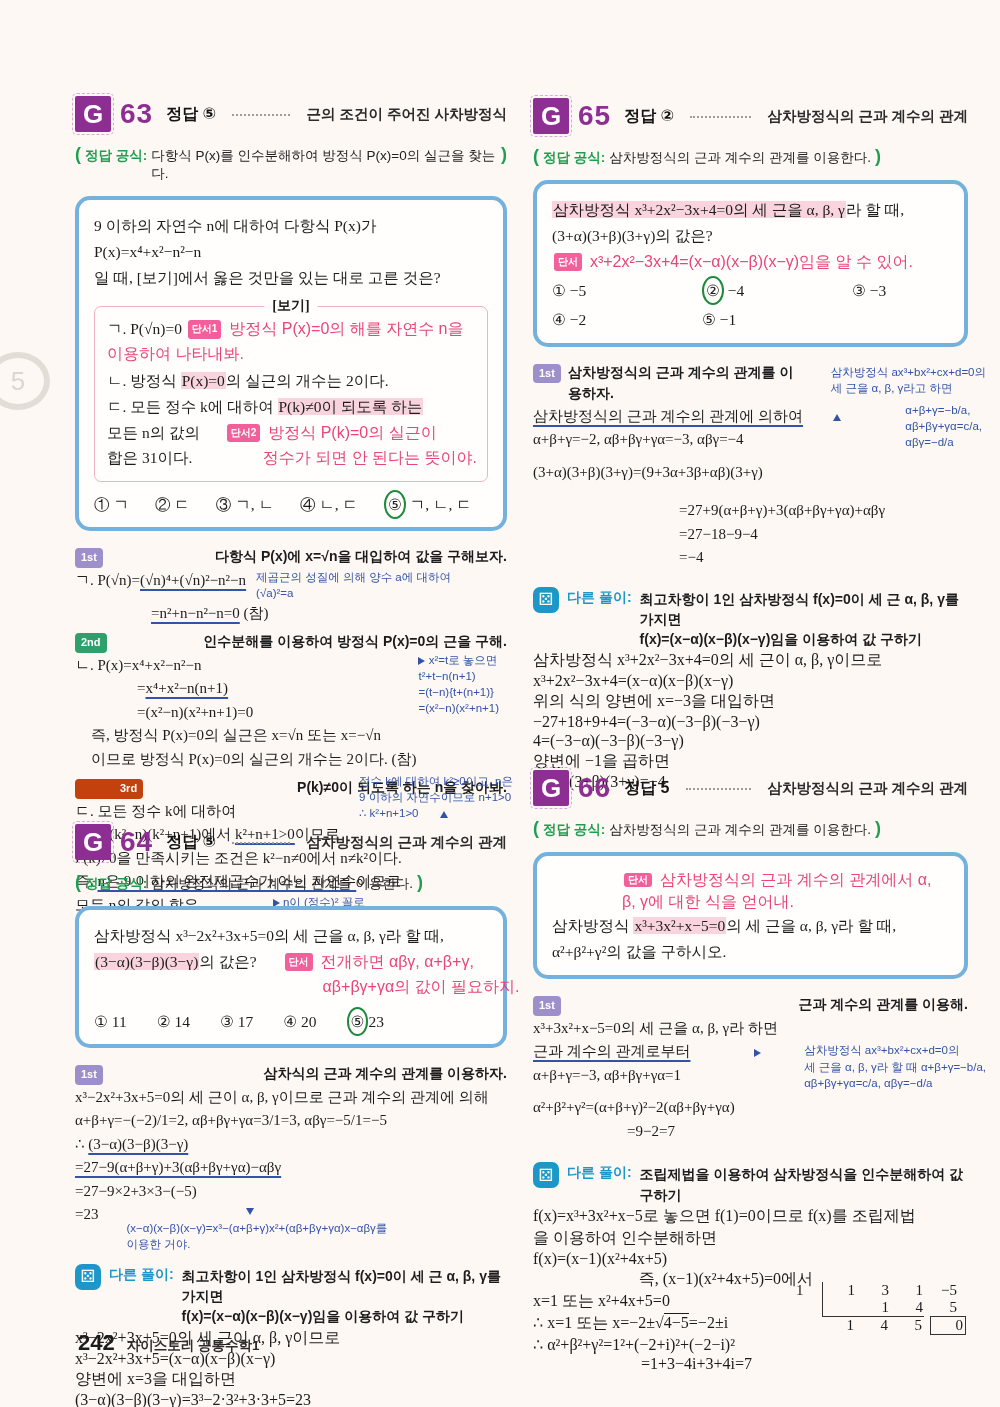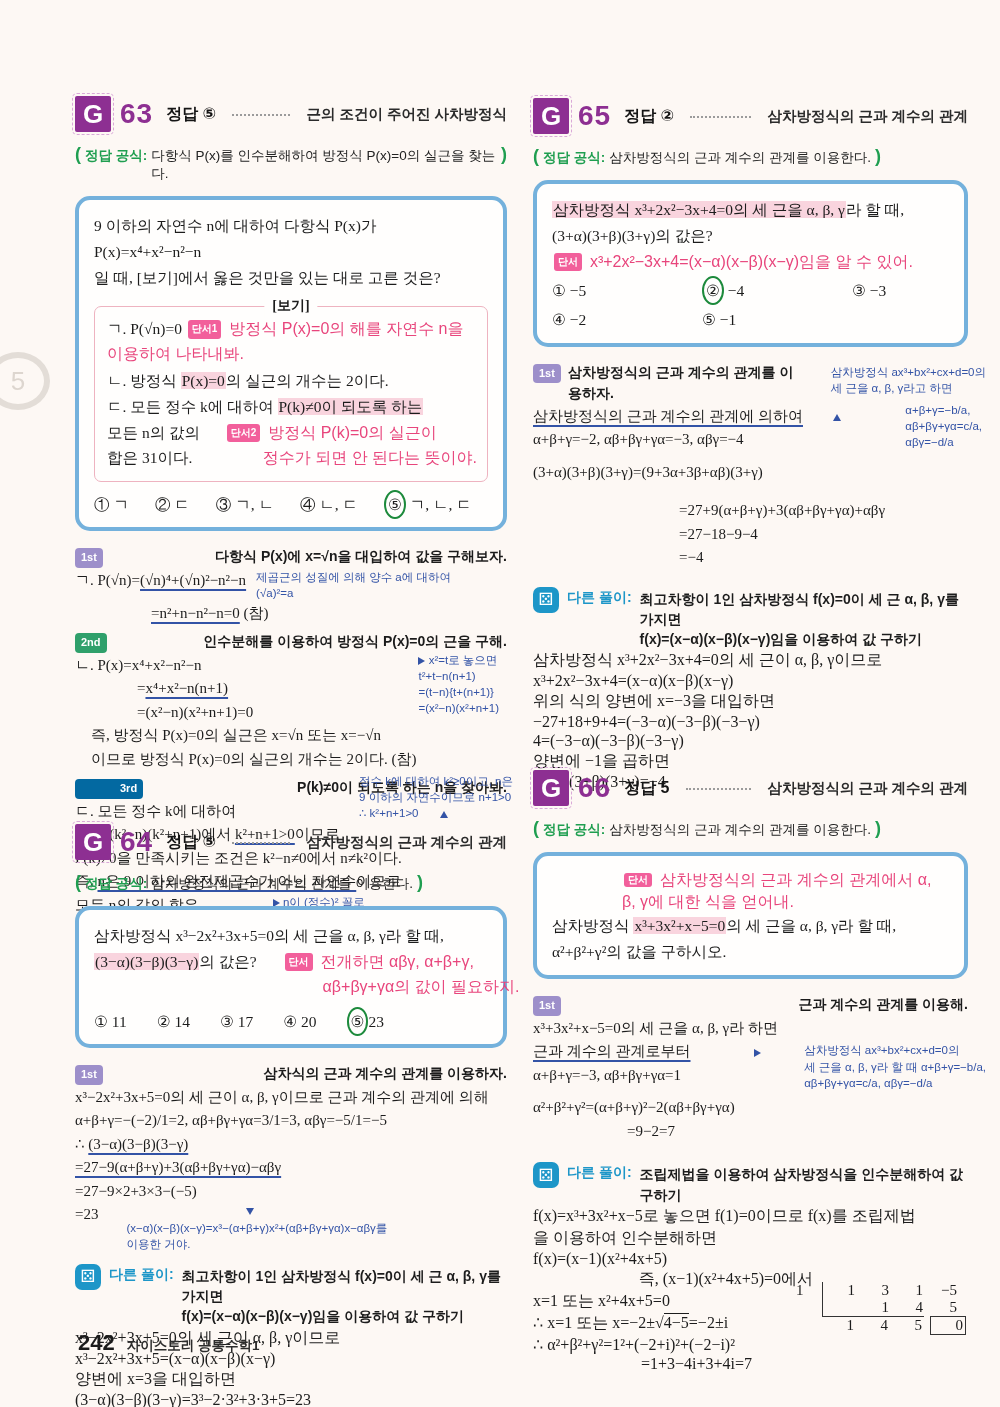--- a/index.html
+++ b/index.html
@@ -38,21 +38,21 @@
   
   .choices{display:flex;gap:26px;margin-top:10px;font-size:15.5px;flex-wrap:wrap;}
   .choice{white-space:nowrap;}
   .circled{display:inline-block;border:2.2px solid #1d8a3c;border-radius:50%;padding:0px 2px;margin:-2px 0;}
   
   .sol{margin-top:15px;font-size:15px;line-height:1.5;}
   .step{display:flex;align-items:baseline;gap:7px;margin-top:7px;
         font-family:"Liberation Sans","DejaVu Sans",sans-serif;font-size:14px;font-weight:bold;color:#1b1b1b;justify-content:space-between;}
   .sbadge{flex:0 0 auto;background:#9d8fca;color:#fff;border-radius:4px;font-size:11px;font-weight:bold;
           padding:1px 6px 2px 6px;font-family:"Liberation Sans","DejaVu Sans",sans-serif;}
-  .sbadge.g{background:#2fa06b;} .sbadge.r{background:#0369a1;padding-left:45px;}
+  .sbadge.g{background:#2fa06b;} .sbadge.r{background:#c2410c;padding-left:45px;}
   .bnote{color:#3353a6;font-family:"Liberation Sans","DejaVu Sans",sans-serif;font-size:11.5px;line-height:1.4;}
   .ulb{text-decoration:underline;text-decoration-color:#3353a6;text-underline-offset:4px;text-decoration-thickness:1.5px;}
   .rel{position:relative;}
   .absr{position:absolute;}
   .flexline{display:flex;align-items:flex-start;gap:10px;}
   
   .alt{margin-top:14px;}
   .alt-head{display:flex;gap:8px;align-items:flex-start;}
   .alt-icon{flex:0 0 auto;width:26px;height:26px;background:#1d96c8;border-radius:7px;color:#fff;
             display:flex;align-items:center;justify-content:center;font-size:17px;margin-top:-2px;}

